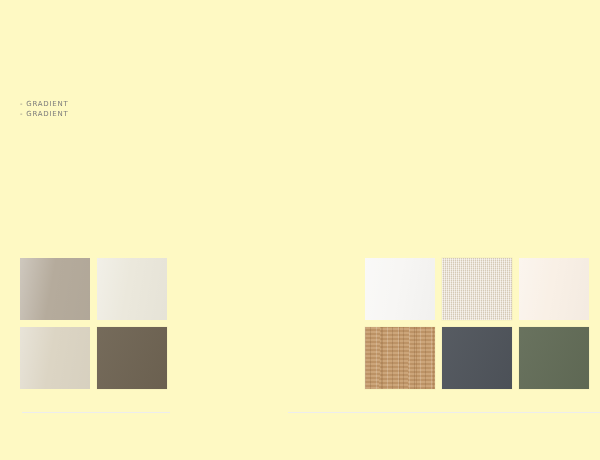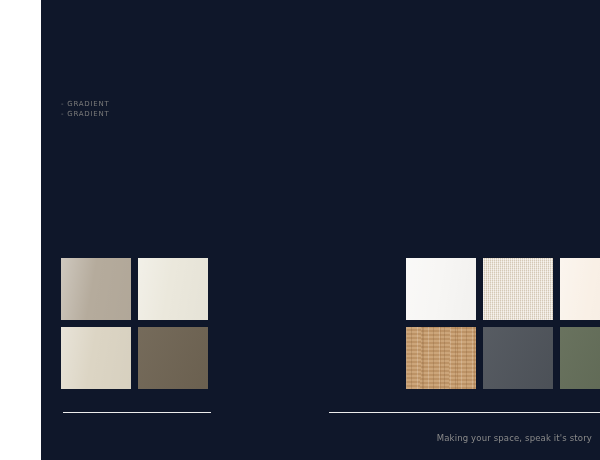--- a/index.html
+++ b/index.html
@@ -133,21 +133,21 @@
     font-size: 8.5px;
     color: #8a8a8a;
     letter-spacing: 0.15px;
     white-space: nowrap;
     font-family: "DejaVu Sans", "Liberation Sans", sans-serif;
   }
 </style>
 </head>
 <body>
 
-<div class="board" style="background: #0f172a; margin-left: 41px;">
+<div class="board" style="background: #fef9c3;">
 
   <div class="keyword-list">
     <div class="keyword-item" style="color: rgb(123, 123, 123);">- GRADIENT</div>
     <div class="keyword-item" style="color: rgb(123, 123, 123);">- GRADIENT</div>
   </div>
 
   <div class="swatch-group group-left">
     <div class="swatch tex-soft" style="background-color: rgb(181, 171, 156);"></div>
     <div class="swatch tex-soft" style="background-color: rgb(235, 232, 220);"></div>
     <div class="swatch tex-soft" style="background-color: rgb(220, 213, 196);"></div>
@@ -159,15 +159,14 @@
     <div class="swatch tex-linen shadowed" style="background-color: rgb(232, 221, 205);"></div>
     <div class="swatch tex-soft" style="background-color: rgb(249, 240, 230);"></div>
     <div class="swatch tex-wood shadowed" style="background-color: rgb(196, 154, 108);"></div>
     <div class="swatch tex-flat shadowed" style="background-color: rgb(78, 83, 90);"></div>
     <div class="swatch tex-flat shadowed" style="background-color: rgb(97, 107, 86);"></div>
   </div>
 
   <div class="divider divider-left" style="background: rgb(237, 237, 237);"></div>
   <div class="divider divider-right" style="background: rgb(237, 237, 237);"></div>
 
-  <div class="tagline" style="color: rgb(138, 138, 138);">Making your space, speak it's story</div>
 
 </div>
 
 </body></html>

